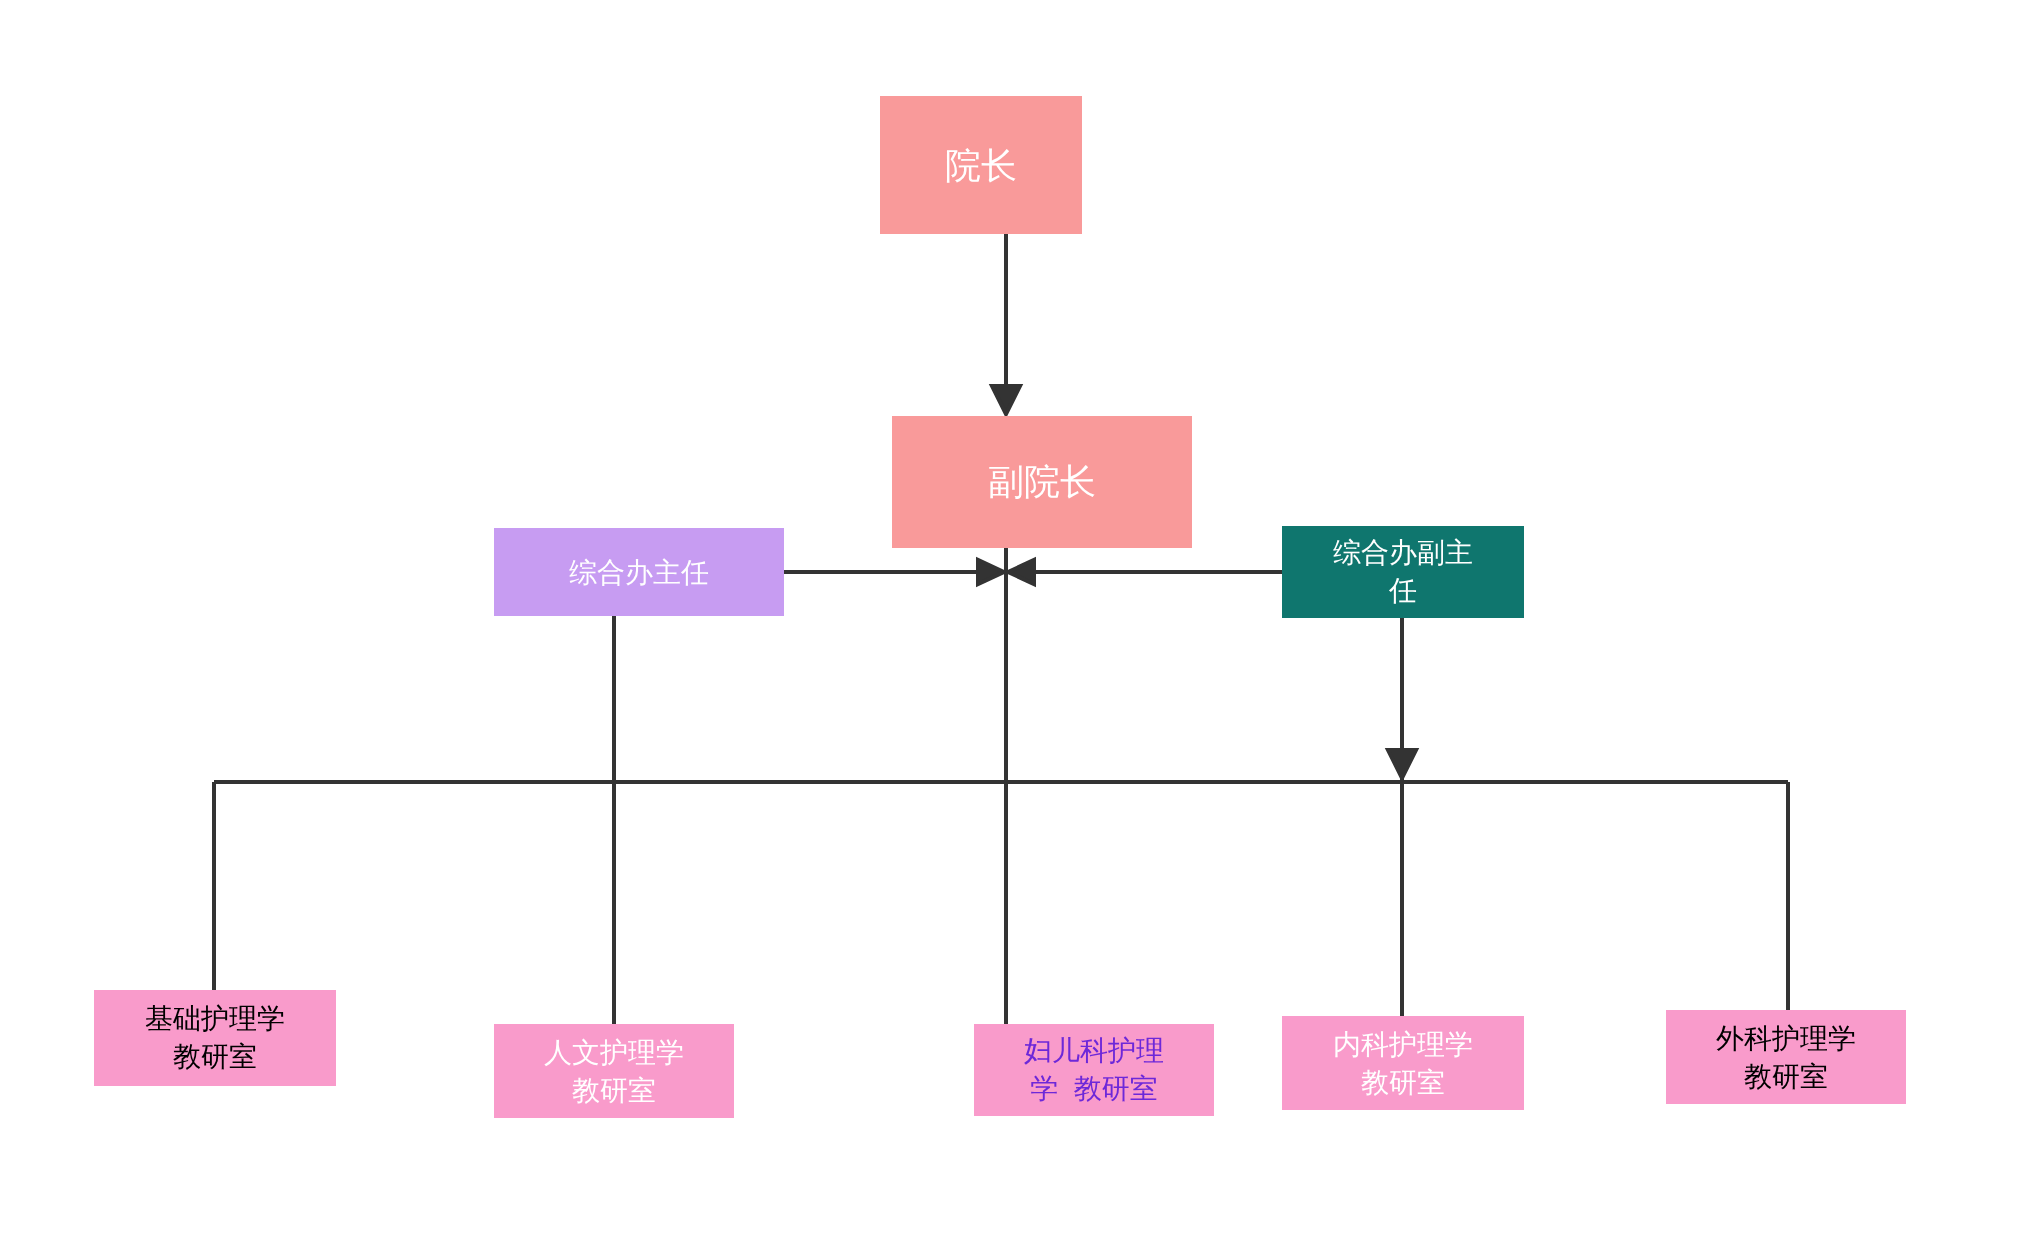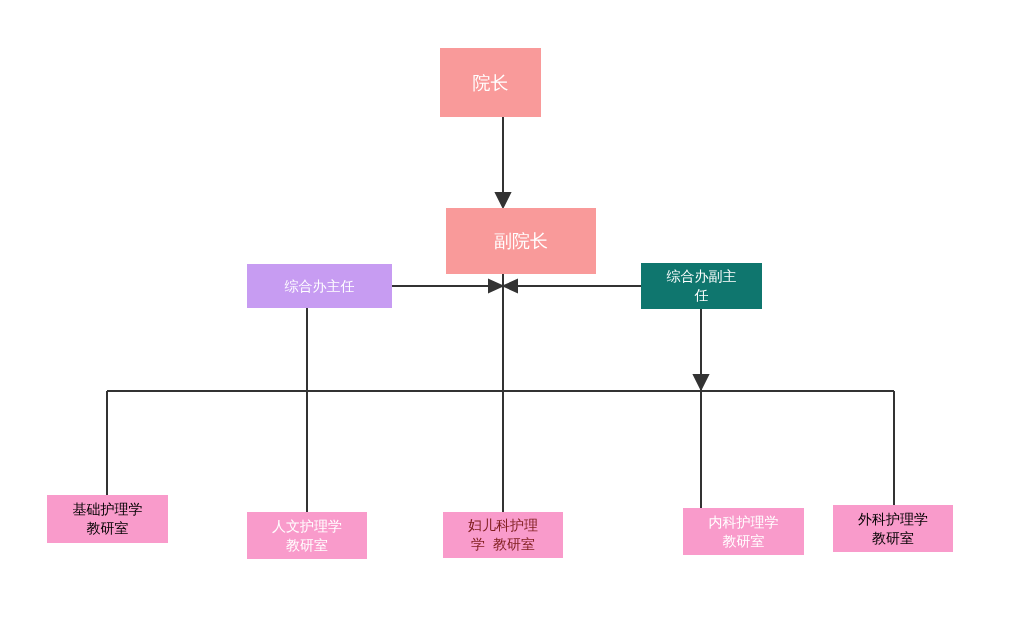--- a/index.html
+++ b/index.html
@@ -40,21 +40,21 @@
     line-height: 19px;
   }
   
   #node-dean                      { left: 440px; top: 48px;  width: 101px; height: 69px; }
   #node-vice-dean                 { left: 446px; top: 208px; width: 150px; height: 66px; }
   #node-office-director           { left: 247px; top: 264px; width: 145px; height: 44px; }
   #node-office-deputy-director    { left: 641px; top: 263px; width: 121px; height: 46px; }
   #node-basic-nursing             { left: 47px;  top: 495px; width: 121px; height: 48px; }
   #node-humanistic-nursing        { left: 247px; top: 512px; width: 120px; height: 47px; }
   #node-obgyn-pediatric-nursing   { left: 443px; top: 512px; width: 120px; height: 46px; }
-  #node-internal-medicine-nursing { left: 641px; top: 508px; width: 121px; height: 47px; margin-left: 42px; }
+  #node-internal-medicine-nursing { left: 641px; top: 508px; width: 121px; height: 47px; }
   #node-surgical-nursing          { left: 833px; top: 505px; width: 120px; height: 47px; }
 </style>
 </head>
 <body>
 
 <div id="canvas" style="background-color: rgb(255, 255, 255);">
 
   <svg id="connector-layer" viewBox="0 0 1016 620" xmlns="http://www.w3.org/2000/svg">
     <g stroke-width="2" stroke="#333333" fill="#333333">
 
@@ -89,21 +89,21 @@
 
   <div class="node node-small" id="node-office-deputy-director" style="background-color: #0f766e; color: rgb(255, 255, 255);">综合办副主
 任</div>
 
   <div class="node node-small" id="node-basic-nursing" style="background-color: rgb(249, 155, 203); color: #000000;">基础护理学
 教研室</div>
 
   <div class="node node-small" id="node-humanistic-nursing" style="background-color: rgb(249, 155, 203); color: rgb(255, 255, 255);">人文护理学
 教研室</div>
 
-  <div class="node node-small" id="node-obgyn-pediatric-nursing" style="background-color: rgb(249, 155, 203); color: #7f1d1d;">妇儿科护理
+  <div class="node node-small" id="node-obgyn-pediatric-nursing" style="background-color: rgb(249, 155, 203); color: #6d28d9; margin-left: 44px;">妇儿科护理
 学  教研室</div>
 
   <div class="node node-small" id="node-internal-medicine-nursing" style="background-color: rgb(249, 155, 203); color: rgb(255, 255, 255);">内科护理学
 教研室</div>
 
   <div class="node node-small" id="node-surgical-nursing" style="background-color: rgb(249, 155, 203); color: #000000;">外科护理学
 教研室</div>
 
 </div>
 

